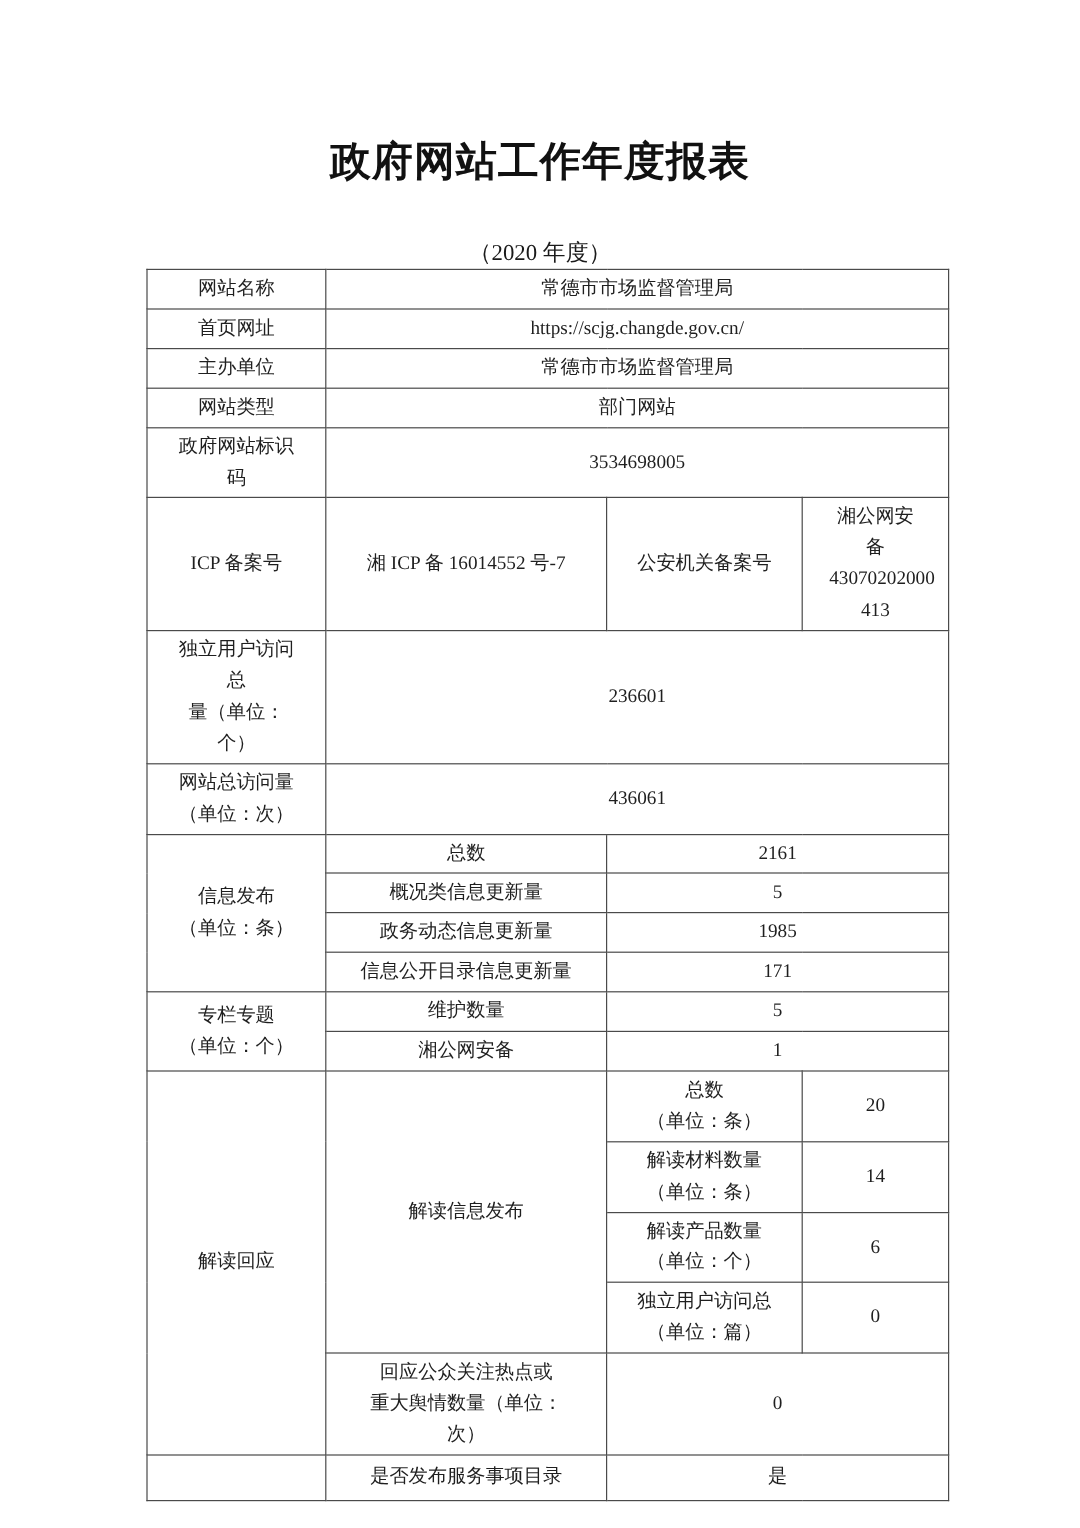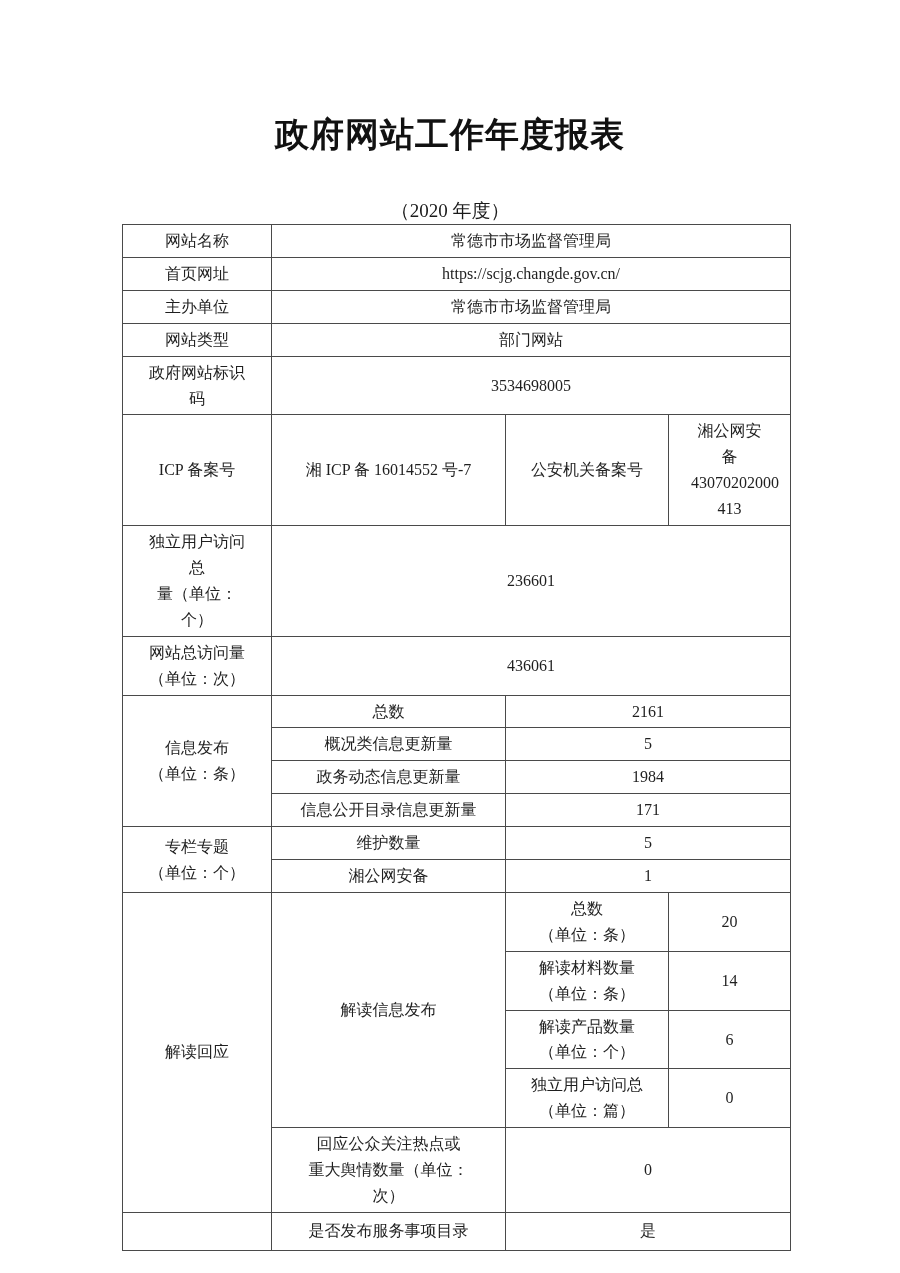--- a/index.html
+++ b/index.html
@@ -132,21 +132,21 @@
 （单位：条）</td>
         <td>总数</td>
         <td colspan="2">2161</td>
       </tr>
       <tr class="h31">
         <td>概况类信息更新量</td>
         <td colspan="2">5</td>
       </tr>
       <tr class="h31">
         <td>政务动态信息更新量</td>
-        <td colspan="2">1984</td>
+        <td colspan="2">1985</td>
       </tr>
       <tr class="h31">
         <td>信息公开目录信息更新量</td>
         <td colspan="2">171</td>
       </tr>
 
       <tr class="h31">
         <td rowspan="2">专栏专题
 （单位：个）</td>
         <td>维护数量</td>

